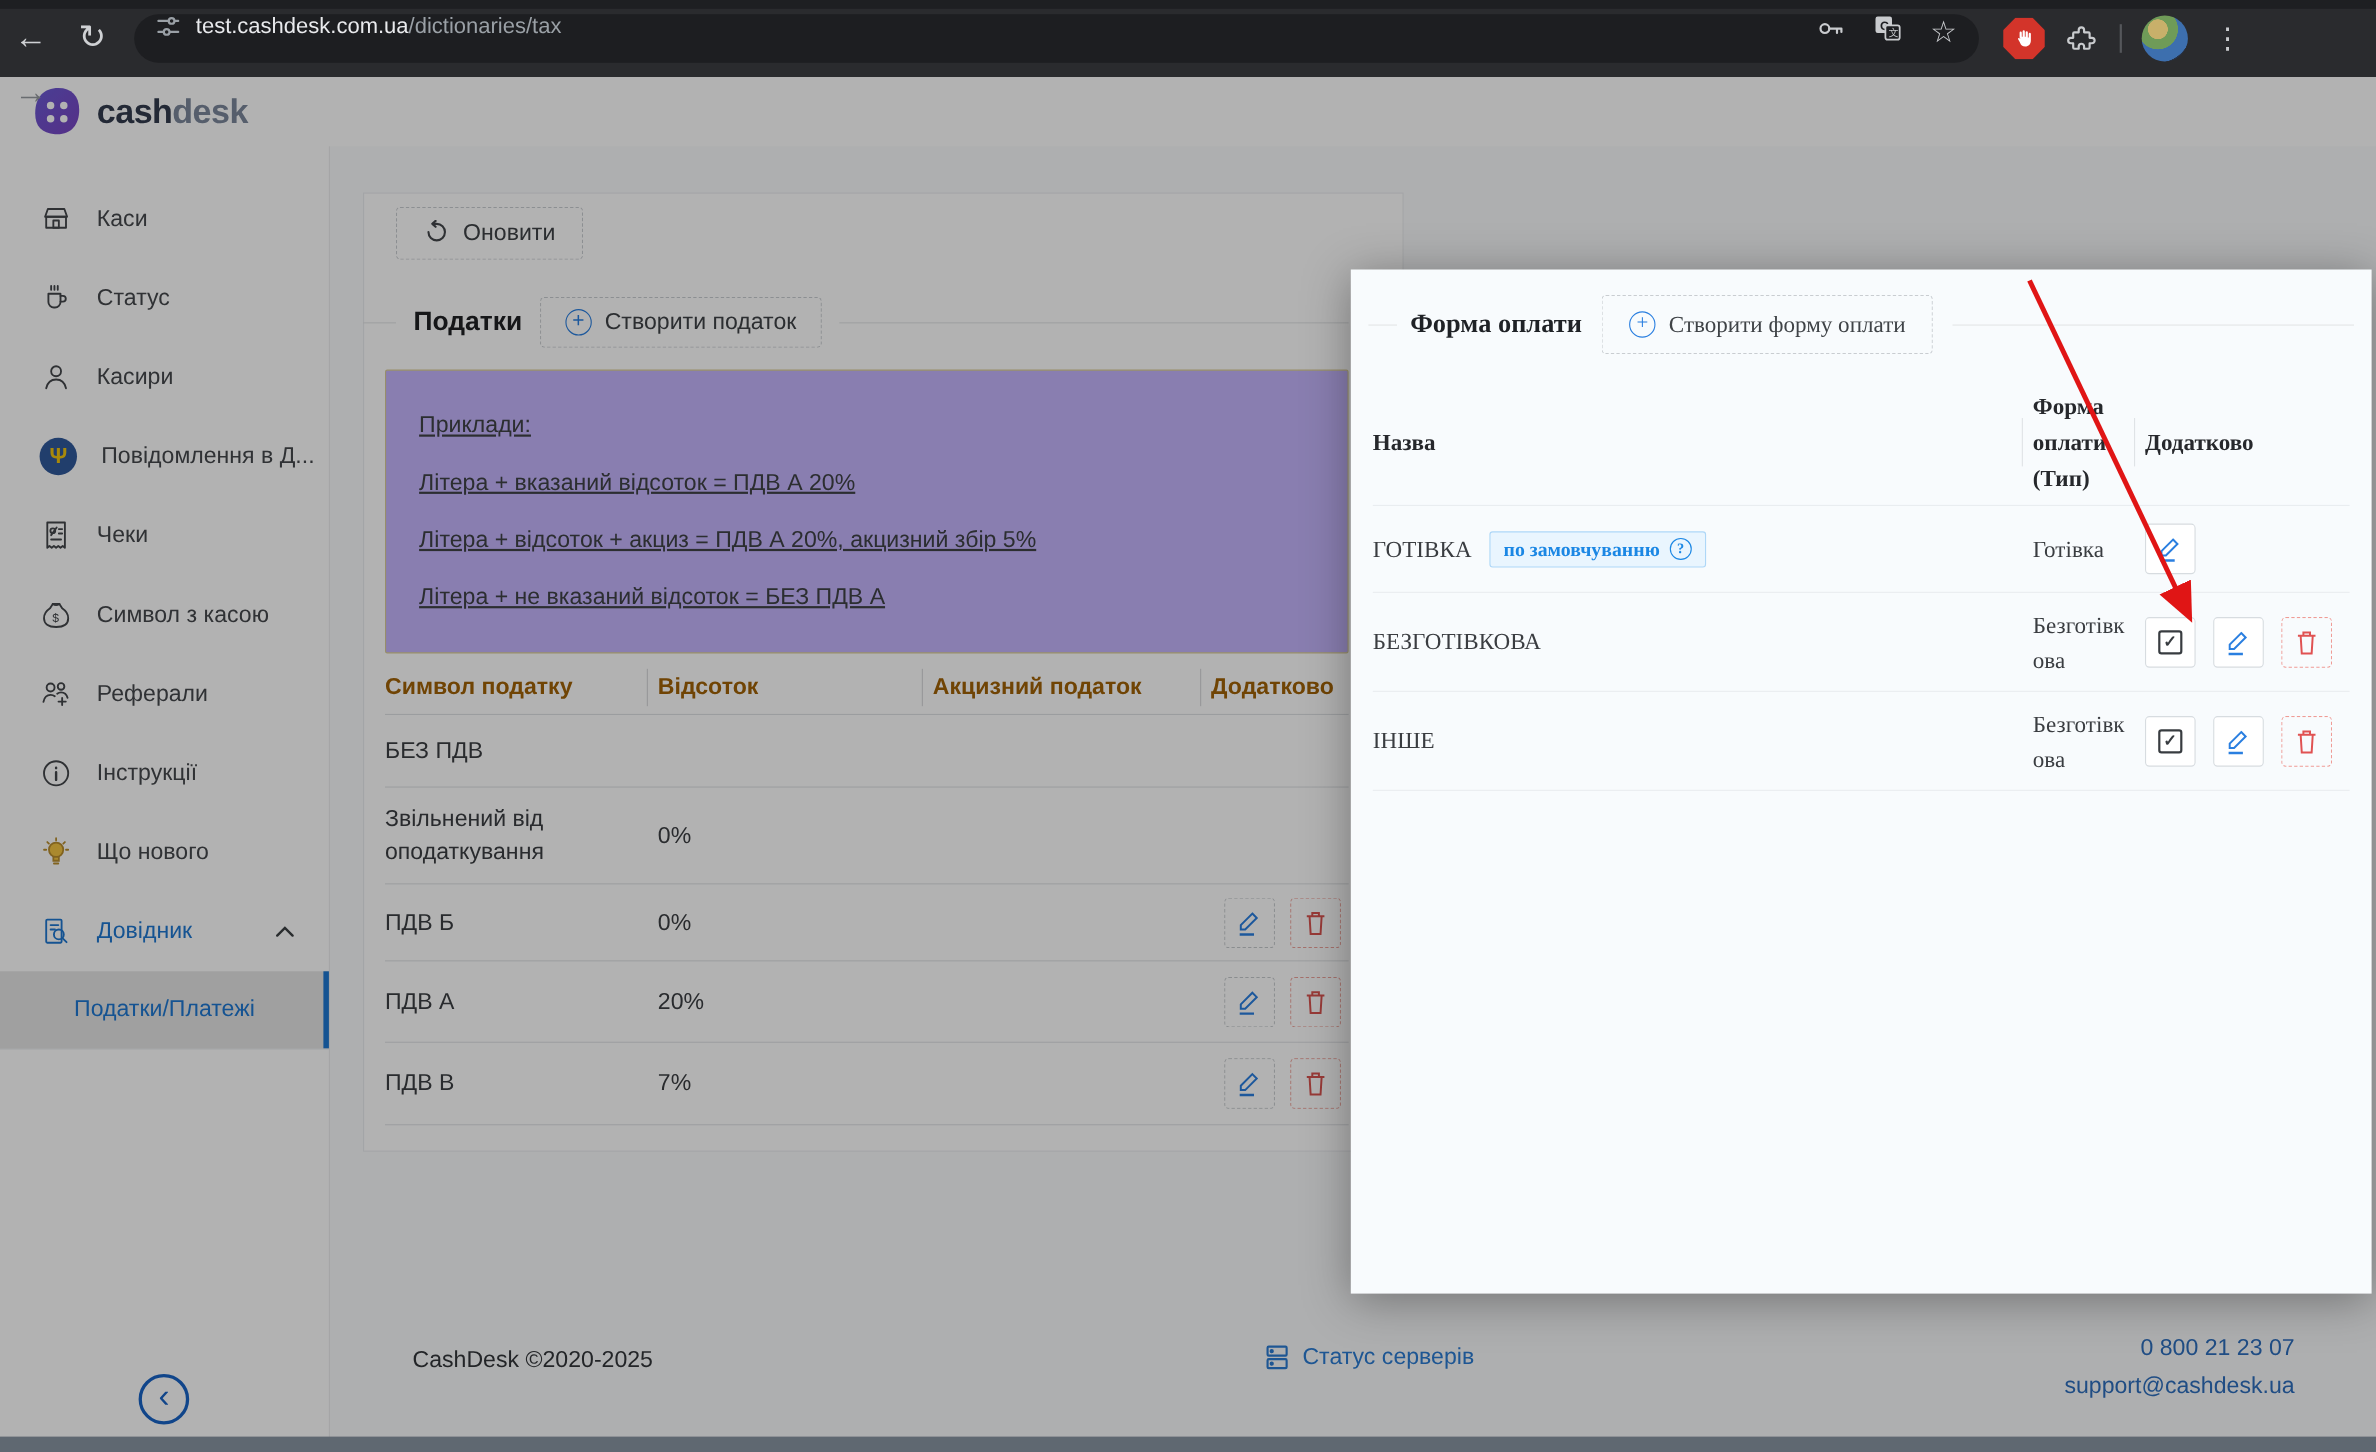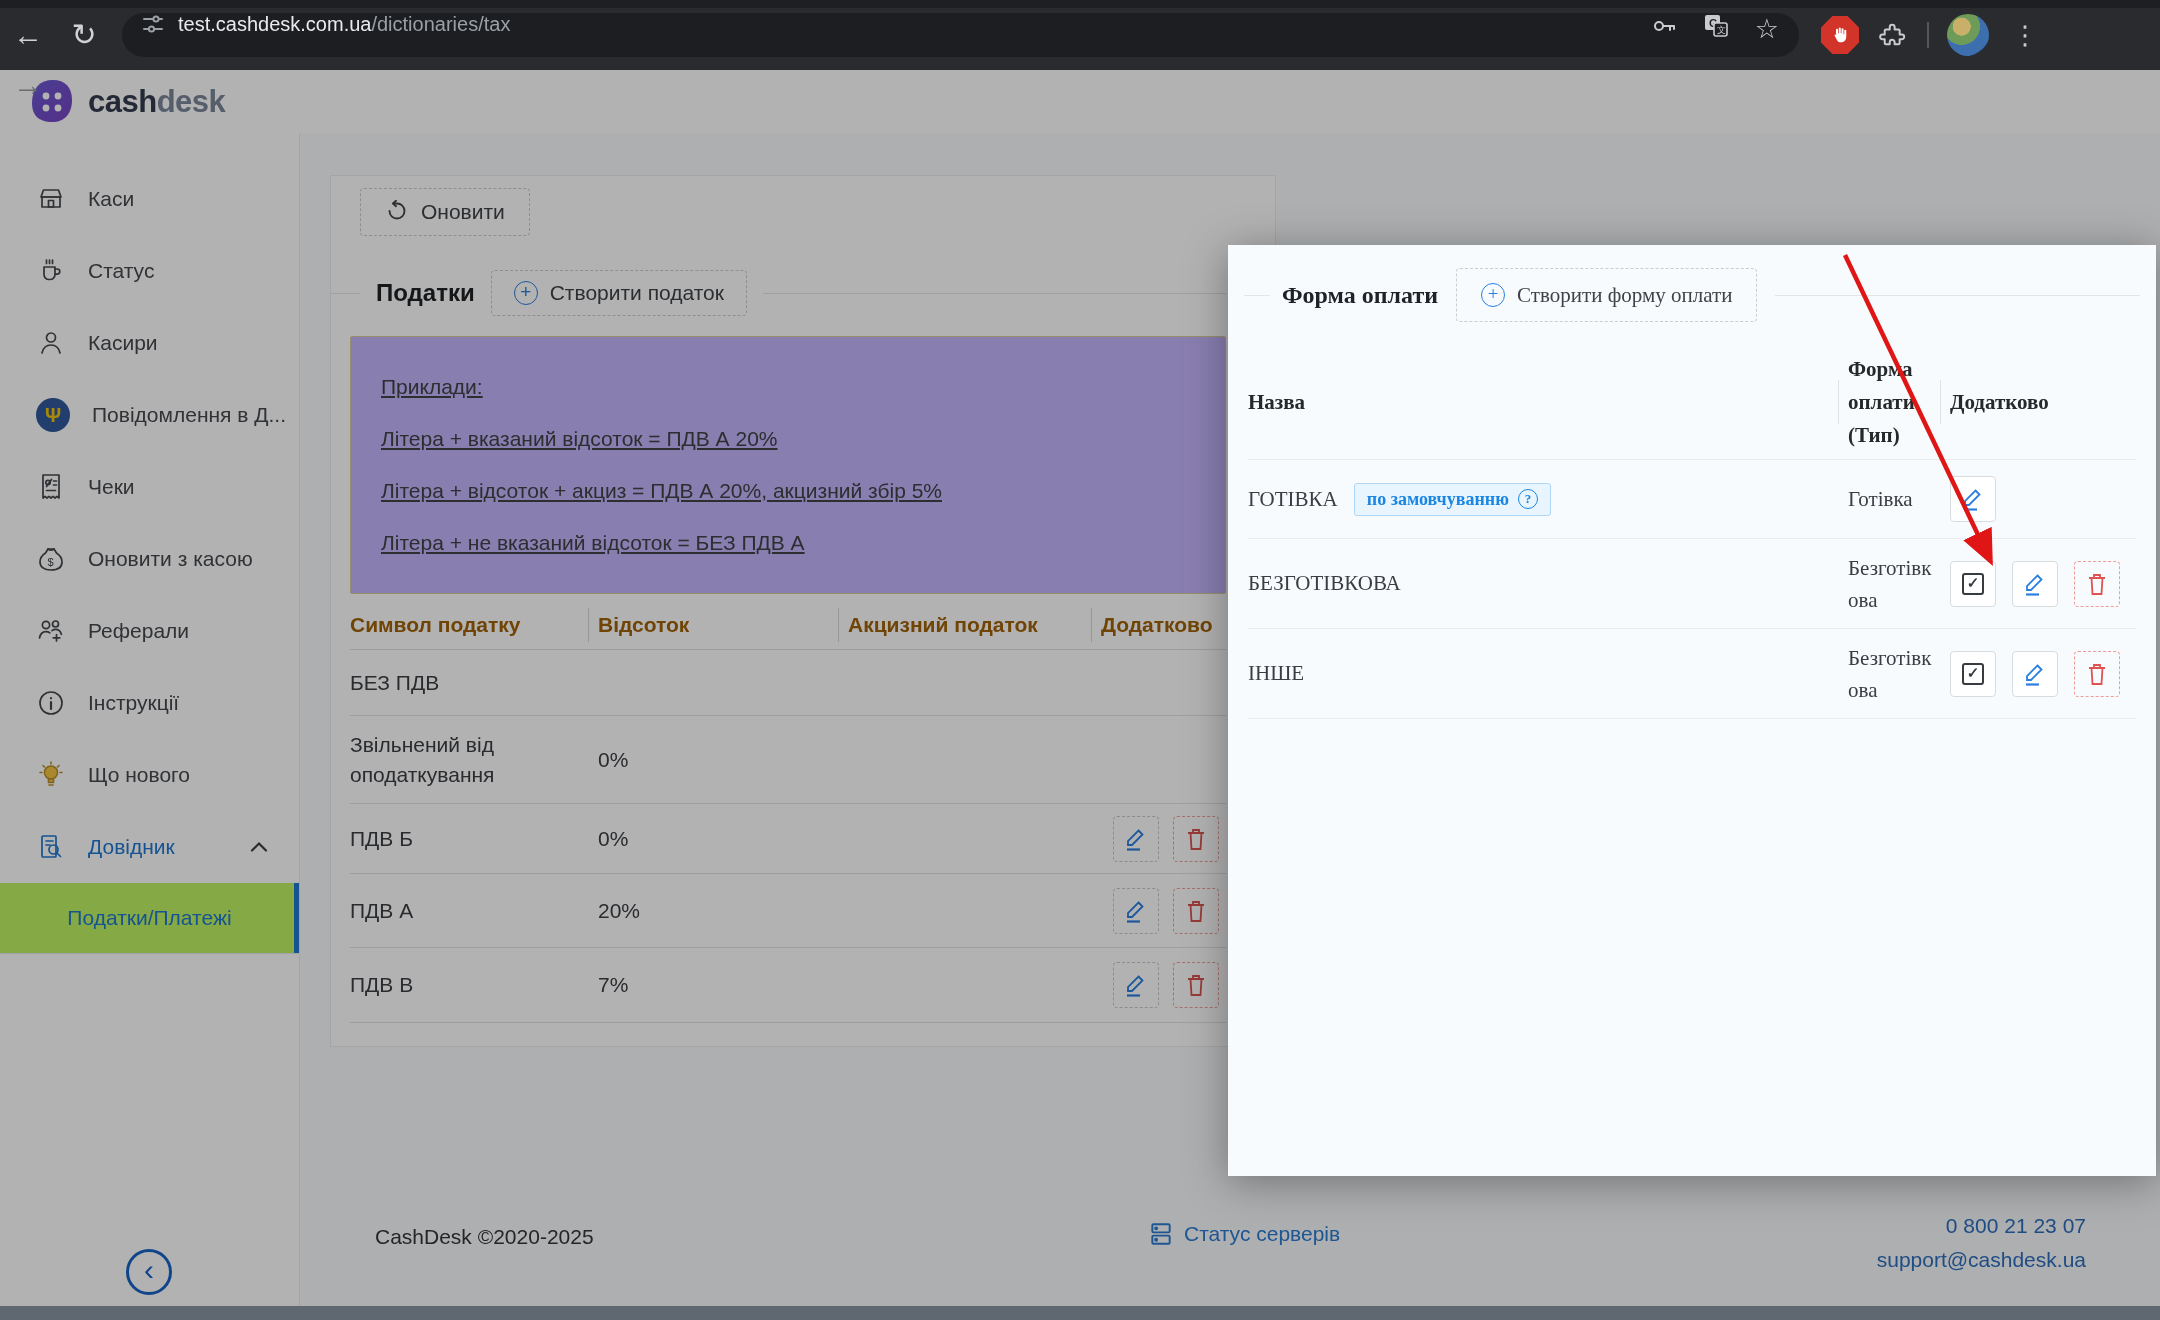--- a/index.html
+++ b/index.html
@@ -36,21 +36,21 @@
 
   
   .sidebar { position:absolute; top:133px; left:0; width:300px; bottom:0; background:#fff; border-right:1px solid #ededee; padding-top:30px; }
   .s-item { height:72px; display:flex; align-items:center; padding-left:36px; gap:22px; font-size:21px; color:#45484c; cursor:pointer; }
   .s-item .lbl { white-space:nowrap; }
   .s-item.active-parent { color:#1f78d1; }
   .s-item .chev { margin-left:auto; margin-right:30px; display:flex; }
   .diia { width:34px; height:34px; border-radius:50%; background:#30599b; color:#f1c40f; font-weight:bold; font-size:20px; display:flex; align-items:center; justify-content:center; flex:none; }
   .submenu { background:#fbfcfd; border-bottom:1px solid #e6e8ea; }
   .sub-item { height:70px; display:flex; align-items:center; justify-content:center; font-size:21px; color:#3c4043; cursor:pointer; position:relative; }
-  .sub-item.active { background:#bef264; color:#1f78d1; }
+  .sub-item.active { background:#e5e5e5; color:#1f78d1; }
   .sub-item.active::after { content:""; position:absolute; right:0; top:0; bottom:0; width:5px; background:#1f78d1; }
   .collapse-btn { position:absolute; left:126px; top:1116px; width:46px; height:46px; border-radius:50%; border:3px solid #1863c6; color:#1863c6; font-size:30px; display:flex; align-items:center; justify-content:center; cursor:pointer; padding-bottom:4px; }
 
   
   .main { position:absolute; left:300px; top:133px; right:0; bottom:0; background:#fafbfc; }
   .card { position:absolute; left:30px; top:42px; width:946px; height:872px; background:#fff; border:1px solid #eaecef; }
   .btn-dashed { display:inline-flex; align-items:center; gap:12px; border:1px dashed #c9cdd1; border-radius:4px; background:transparent; font-size:21px; color:#3f4347; cursor:pointer; font-family:inherit; }
   .refresh { position:absolute; left:60px; top:55px; height:48px; padding:0 24px; }
   .section-row { position:absolute; left:30px; top:137px; width:896px; display:flex; align-items:center; }
   .hline { height:1px; background:#e3e5e7; }
@@ -212,21 +212,21 @@
           <path d="M10.5 14.5l5-7M17.5 9h3M17.5 13h3M10.5 18.5h9"></path>
         </svg>
       <span class="lbl">Чеки</span>
     </div>
     <div class="s-item">
       <svg class="stroke" width="30" height="30" viewBox="0 0 30 30">
           <path d="M12 5h6l2.5 4C23.5 11 26 14.5 26 18c0 5-4 8-11 8S4 23 4 18c0-3.5 2.5-7 5.5-9L12 5z"></path>
           <path d="M12 5c2 1.5 4 1.5 6 0"></path>
           <text x="11.5" y="21.5" font-size="11" fill="#44474b" stroke="none" font-family="Liberation Sans, sans-serif">$</text>
         </svg>
-      <span class="lbl">Оновити з касою</span>
+      <span class="lbl">Символ з касою</span>
     </div>
     <div class="s-item">
       <svg class="stroke" width="30" height="30" viewBox="0 0 30 30">
           <circle cx="10" cy="9" r="3.6"></circle>
           <path d="M3.5 22c.8-4.2 3.3-6.3 6.5-6.3 1.5 0 2.8.4 3.8 1.2"></path>
           <circle cx="19.5" cy="8" r="3"></circle>
           <path d="M16 14.6c1-.8 2.1-1.2 3.5-1.2 3 0 5.1 1.8 5.9 5"></path>
           <path d="M20.5 18.5v6.5M17.2 21.8h6.6"></path>
         </svg>
       <span class="lbl">Реферали</span>

